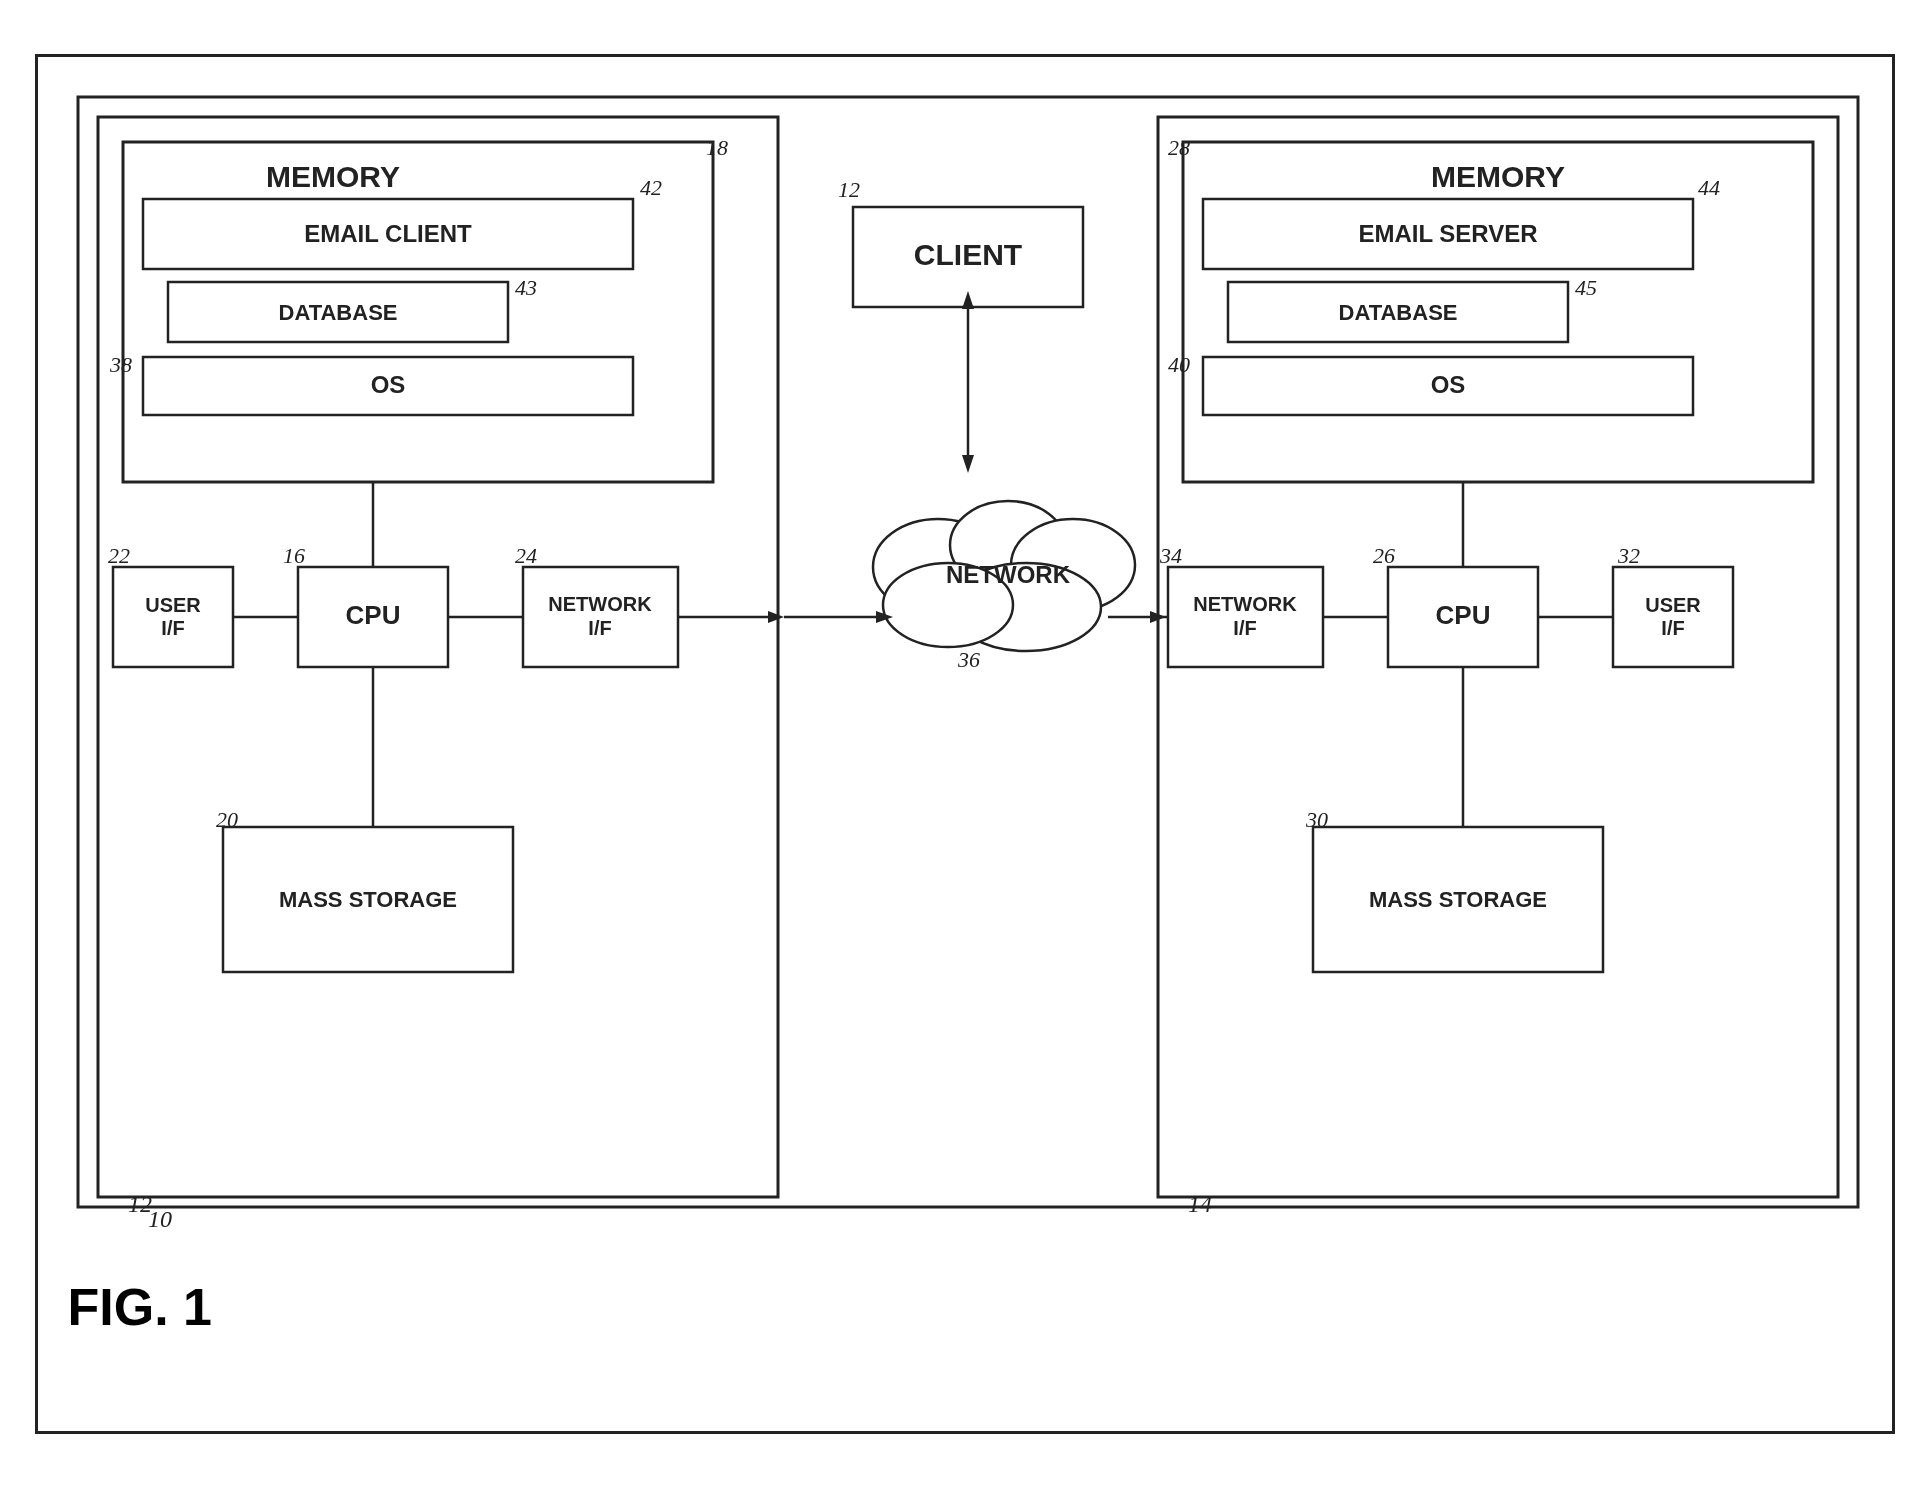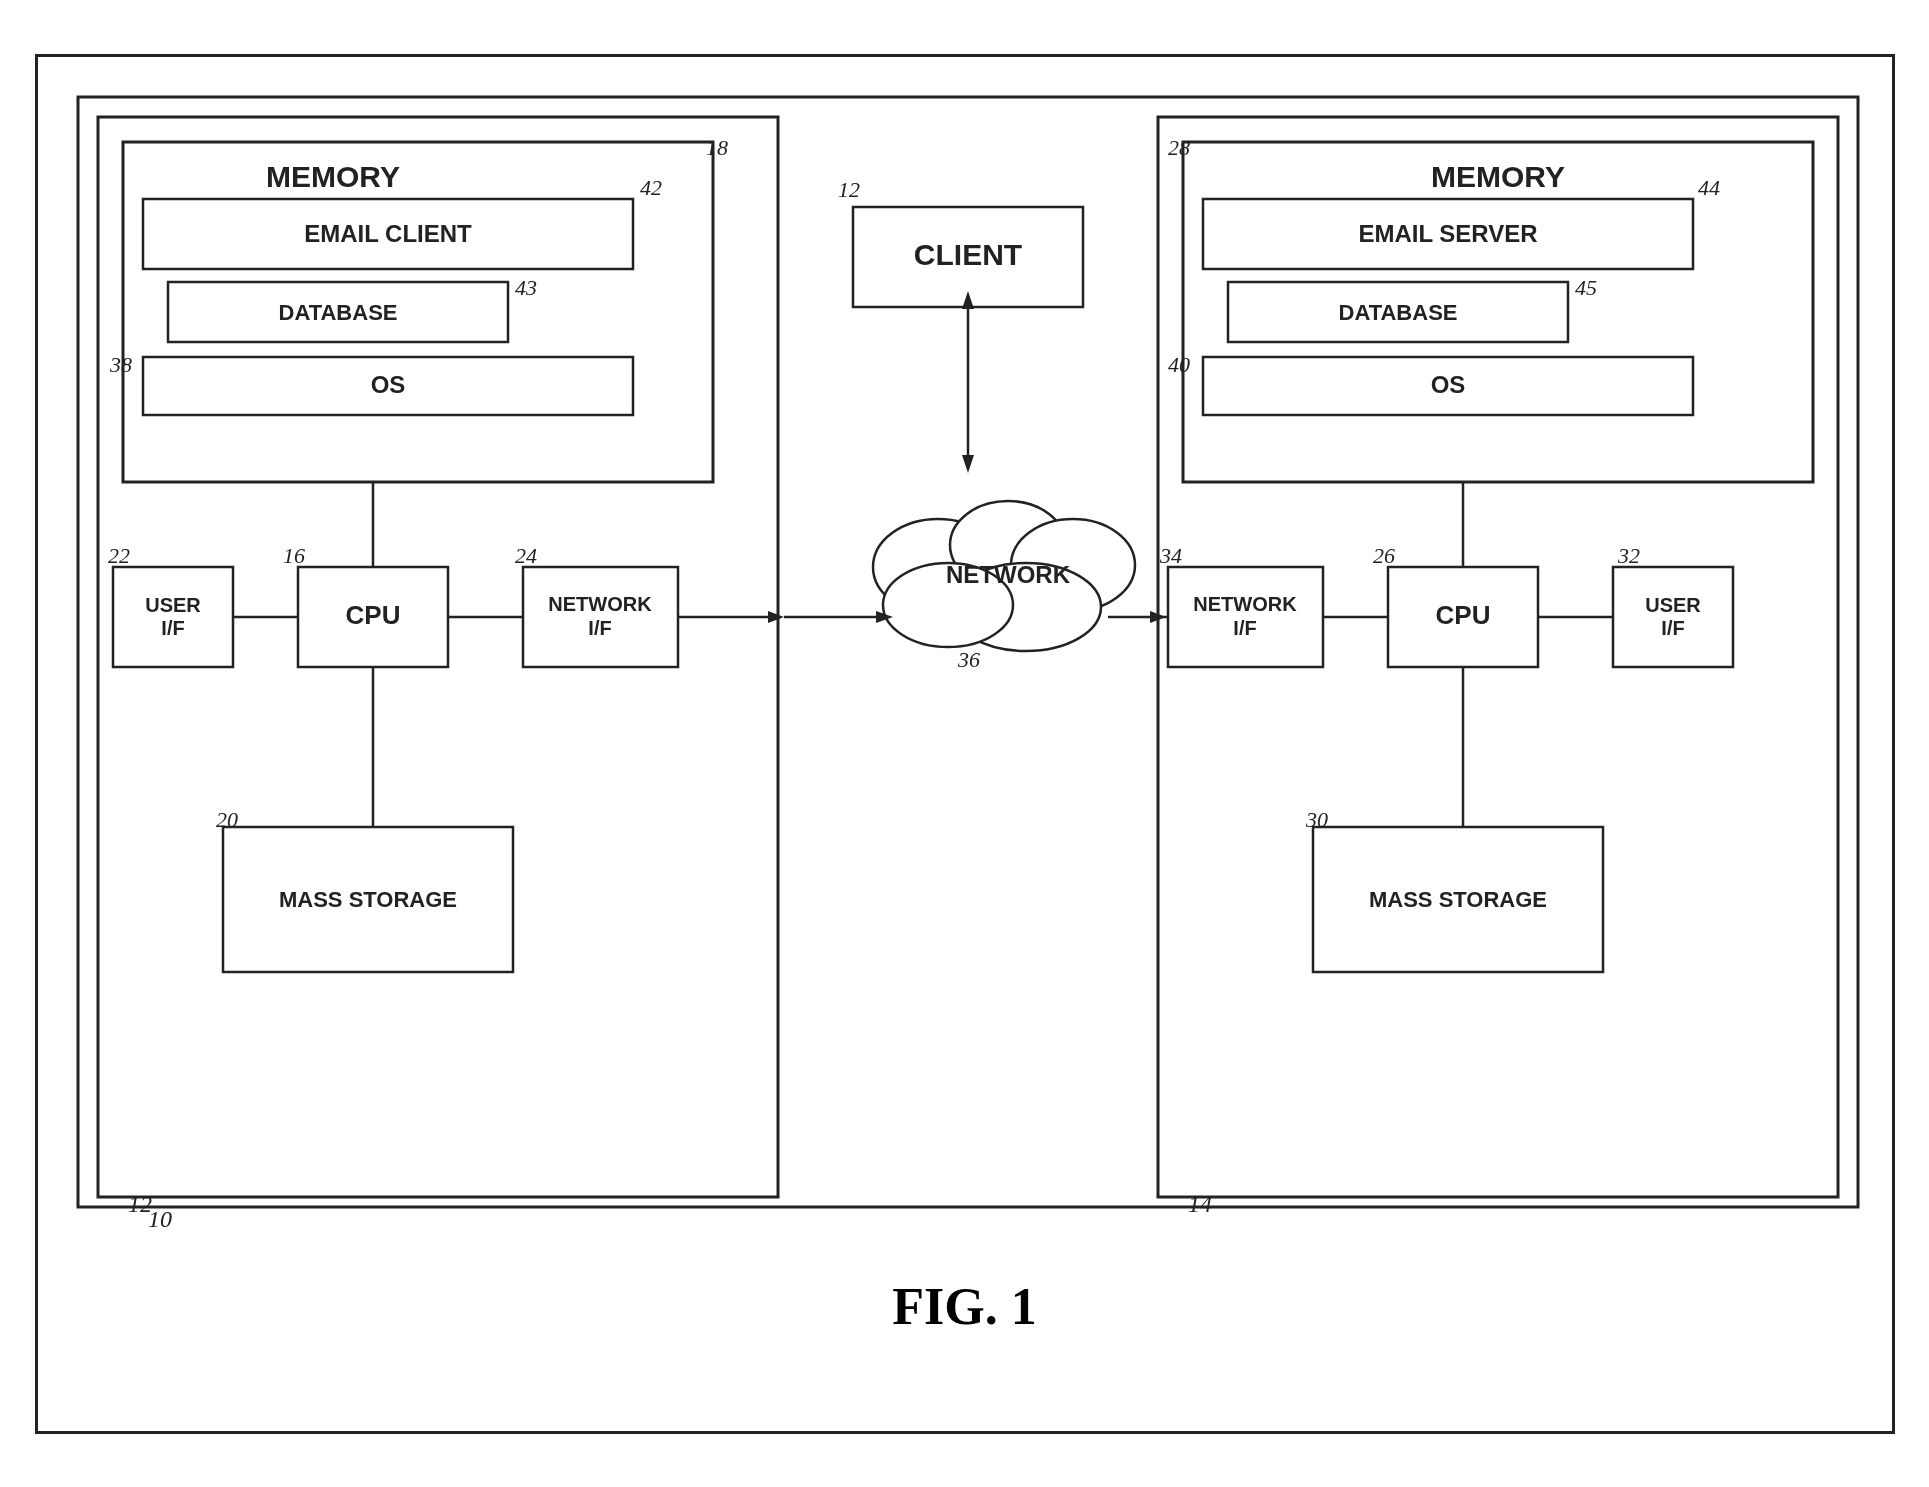--- a/index.html
+++ b/index.html
@@ -16,24 +16,23 @@
     .page-container {
       width: 1860px;
       height: 1380px;
       border: 3px solid #222;
       position: relative;
       background: #fff;
       padding: 30px;
     }
     
     .fig-label {
-      text-align: center;
       font-size: 52px;
       font-weight: bold;
-      font-family: Liberation Serif, serif;
+      font-family: Liberation Sans, sans-serif;
       margin-top: 10px;
     }
     
     .diagram-svg {
       position: absolute;
       top: 0;
       left: 0;
       width: 100%;
       height: 100%;
       pointer-events: none;

